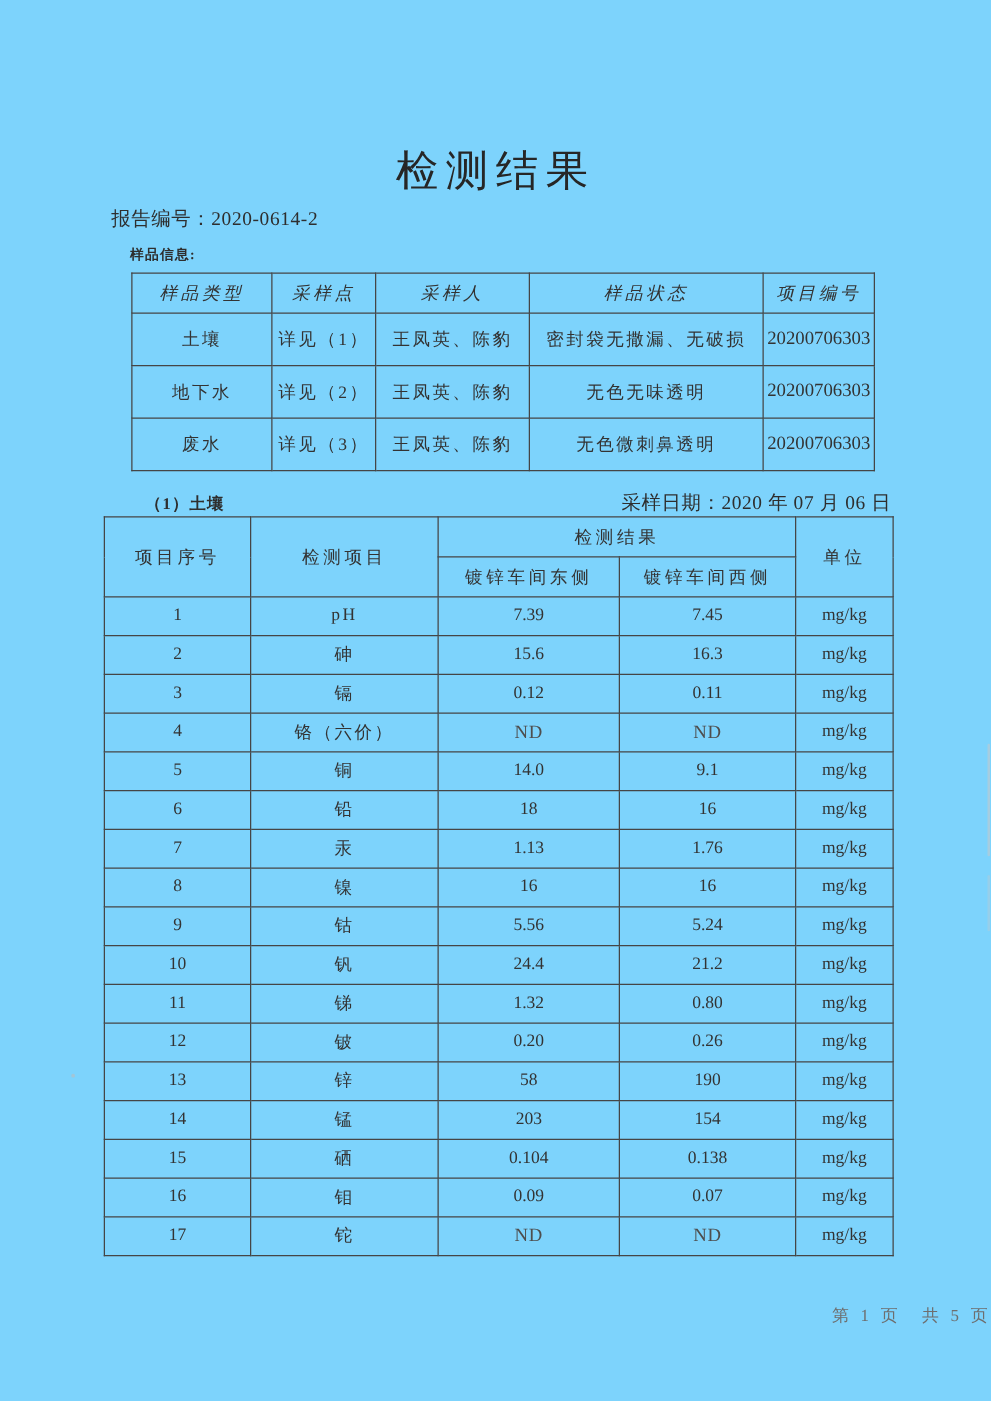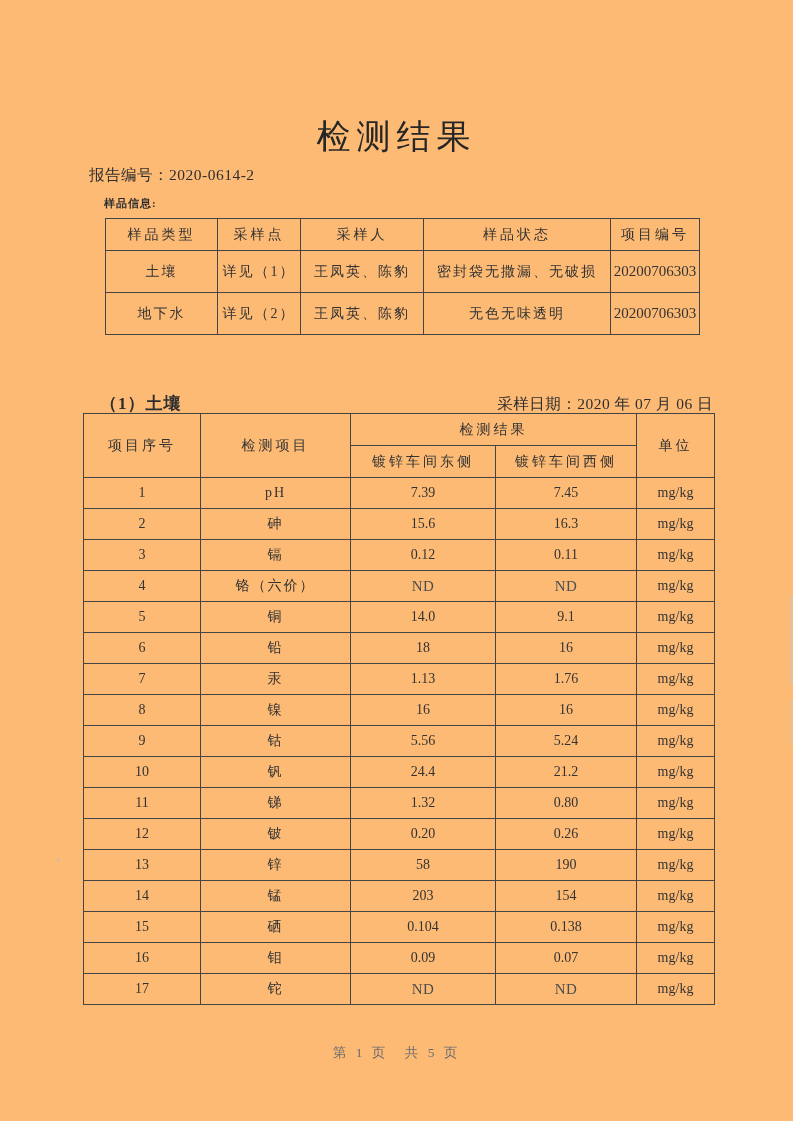--- a/index.html
+++ b/index.html
@@ -1,21 +1,21 @@
 <!DOCTYPE html>
 <html><head>
 <meta charset="utf-8">
 <style>
   * { margin:0; padding:0; box-sizing:border-box; }
   html,body { background:#ffffff; }
   .page {
     position:relative;
     width:793px; height:1121px;
     margin:0 auto;
-    background:#fdba74;
+    background:#7dd3fc;
     font-family:"Liberation Serif","DejaVu Serif",serif;
     color:#2e2e2e;
     overflow:hidden;
   }
   .title {
     position:absolute; top:114px; left:0; width:100%;
     text-align:center;
     font-size:34px; font-weight:500; letter-spacing:6px;
     color:#262626;
   }
@@ -30,37 +30,37 @@
   table { border-collapse:collapse; table-layout:fixed; }
   th, td {
     border:1px solid #454545;
     text-align:center; vertical-align:middle;
     font-weight:normal;
     font-size:14px;
     color:#333;
     overflow:hidden; white-space:nowrap;
   }
   .t1 { position:absolute; top:218px; left:105px; width:594px; }
-  .t1 thead th { height:32px; letter-spacing:3px; }
+  .t1 thead th { height:32px; letter-spacing:3px;font-style:italic; }
   .t1 tbody td { height:42px; letter-spacing:2px; }
   .t1 tbody td:nth-child(5) { letter-spacing:0; font-size:15px; }
   .section-line {
     position:absolute; top:392px; left:100px; width:613px;
     display:flex; justify-content:space-between; align-items:baseline;
   }
-  .section-heading { font-size:17px; font-weight:bold; letter-spacing:1px; }
+  .section-heading { font-size:13px; font-weight:bold; letter-spacing:1px;margin-left:16px; }
   .sampling-date { font-size:15.5px; letter-spacing:0.5px;margin-left:36px; }
   .t2 { position:absolute; top:413px; left:83px; width:631px; }
   .t2 thead th { height:32px; letter-spacing:3px; }
   .t2 tbody td { height:31px; }
   .t2 tbody td:nth-child(2) { letter-spacing:2px; }
   .t2 tbody td.nd { font-size:15px; color:#4e4e4e; letter-spacing:0.5px; }
   .footer {
     position:absolute; top:1044px; left:0; width:100%;
-    text-align:center;
+    text-align:right;
     font-size:13.5px; color:#6e6e6e; letter-spacing:3px;
   }
   .edge-artifact {
     position:absolute; right:1px; width:2px;
     background:#c9c9c9; opacity:0.55; border-radius:1px;
   }
   .speck {
     position:absolute; width:3px; height:3px; border-radius:50%;
     background:#bdbdbd; opacity:0.6;
   }
@@ -99,20 +99,27 @@
           <td>详见（1）</td>
           <td>王凤英、陈豹</td>
           <td>密封袋无撒漏、无破损</td>
           <td>20200706303</td>
         </tr>
         <tr>
           <td>地下水</td>
           <td>详见（2）</td>
           <td>王凤英、陈豹</td>
           <td>无色无味透明</td>
+          <td>20200706303</td>
+        </tr>
+        <tr>
+          <td>废水</td>
+          <td>详见（3）</td>
+          <td>王凤英、陈豹</td>
+          <td>无色微刺鼻透明</td>
           <td>20200706303</td>
         </tr>
       </tbody>
   </table>
 
   <div class="section-line">
     <span class="section-heading">（1）土壤</span>
     <span class="sampling-date">采样日期：2020 年 07 月 06 日</span>
   </div>
 

